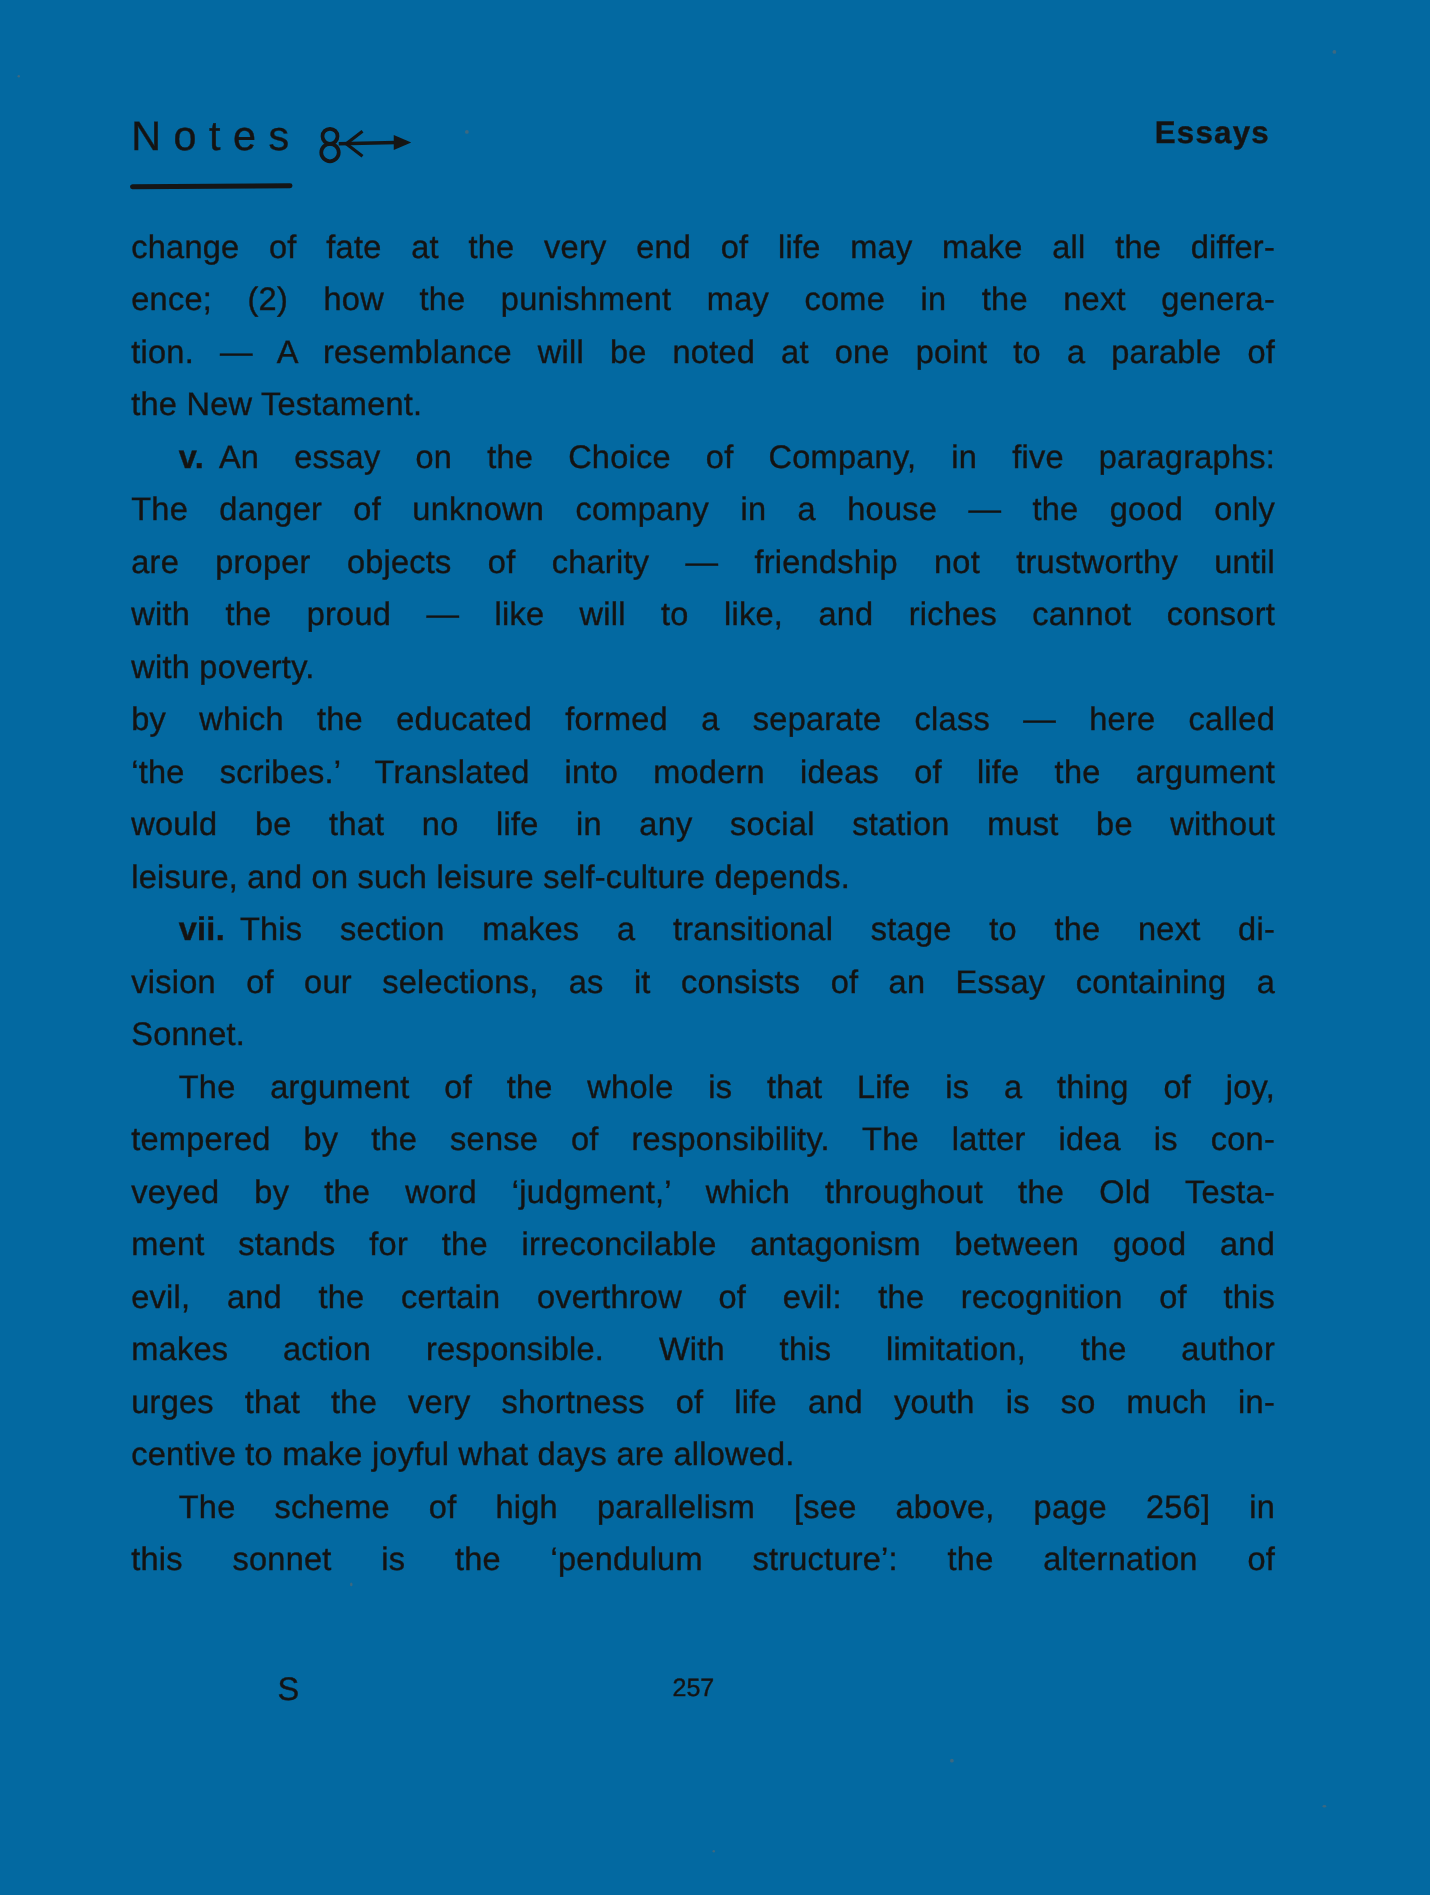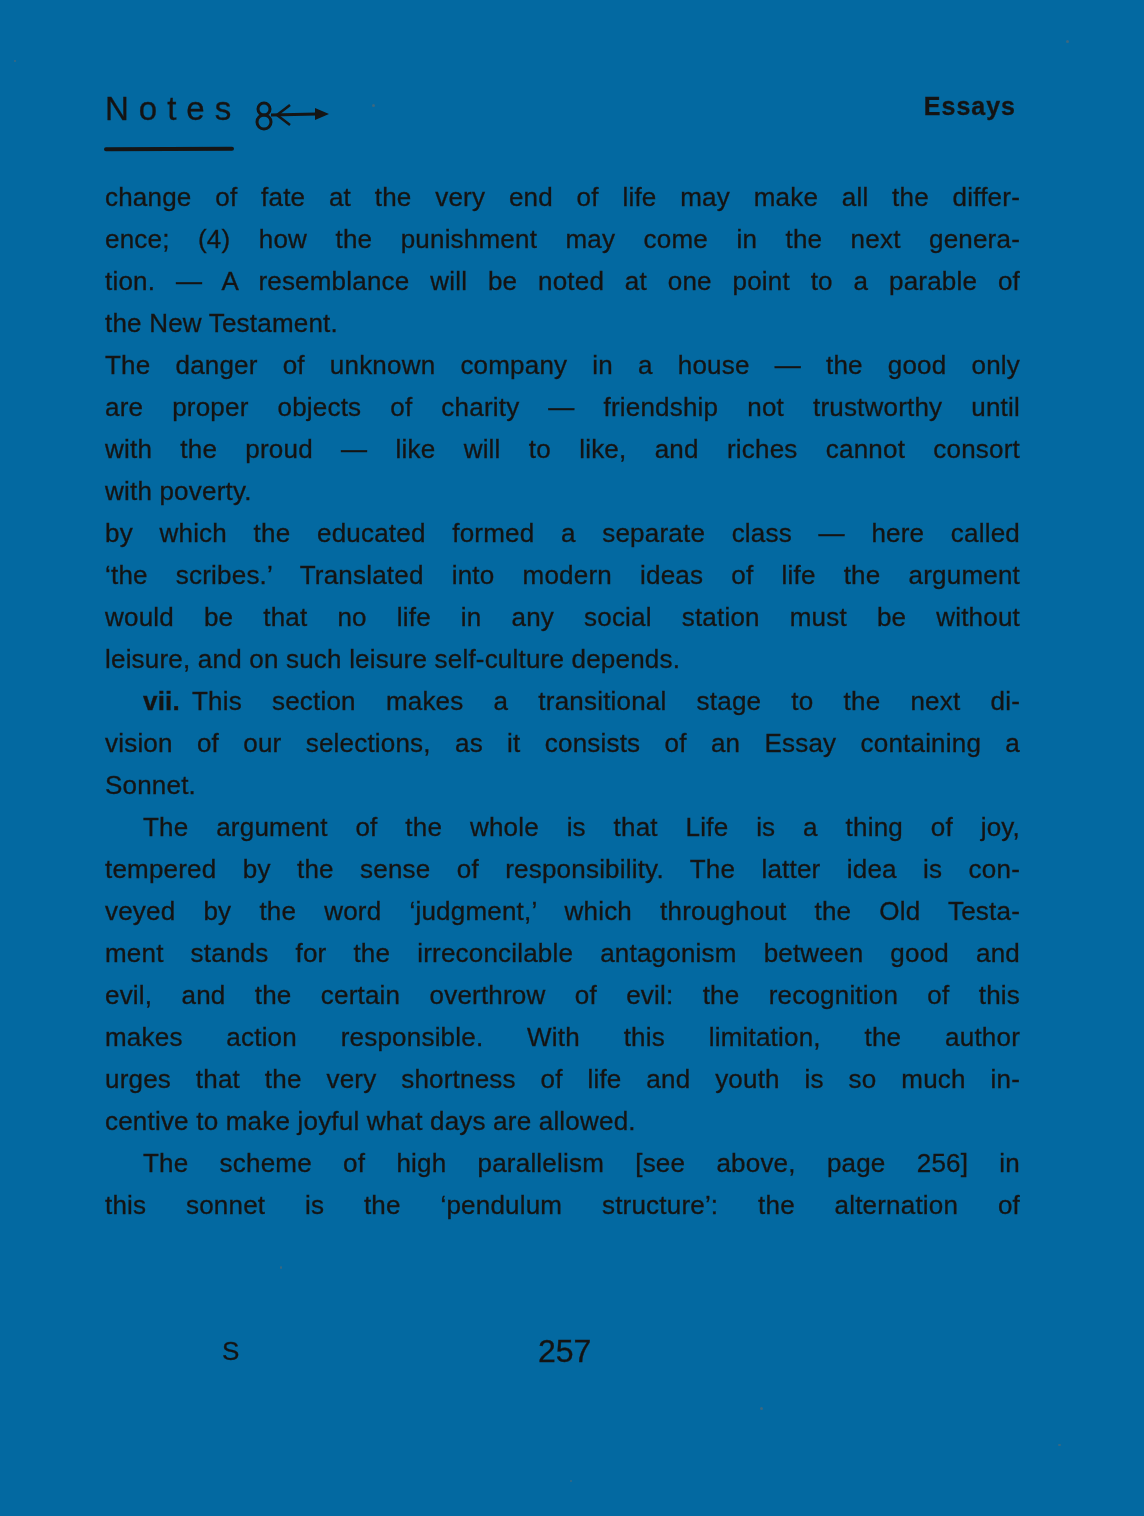--- a/index.html
+++ b/index.html
@@ -78,21 +78,21 @@
     position: absolute;
     left: 222px;
     top: 1336px;
     font-size: 26px;
     line-height: 30px;
   }
   .page-number {
     position: absolute;
     left: 538px;
     top: 1336px;
-    font-size: 32px;
+    font-size: 20px;
     line-height: 30px;
   }
   
   .speck {
     position: absolute;
     background: #6a6a6a;
     border-radius: 50%;
     opacity: 0.55;
   }
   .s1 { left: 1066px; top: 40px;  width: 3px; height: 3px; }
@@ -118,23 +118,24 @@
     <line x1="24" y1="19" x2="37" y2="29" stroke="#151515" stroke-width="2.5"></line>
     <polygon points="62,12 76,18 62,24" fill="#151515"></polygon>
   </svg>
 
   <div class="head-rule"></div>
 
   <div class="running-head-right">Essays</div>
 
   <div class="text-block" id="text-block">
       <div class="line">change of fate at the very end of life may make all the differ-</div>
-      <div class="line">ence; (4) how the punishment may come in the next genera-</div>
+      <div class="line">ence; (2) how the punishment may come in the next genera-</div>
       <div class="line">tion. — A resemblance will be noted at one point to a parable of</div>
       <div class="line endline">the New Testament.</div>
+      <div class="line indent"><b class="numeral">v.</b>An essay on the Choice of Company, in five paragraphs:</div>
       <div class="line">The danger of unknown company in a house — the good only</div>
       <div class="line">are proper objects of charity — friendship not trustworthy until</div>
       <div class="line">with the proud — like will to like, and riches cannot consort</div>
       <div class="line endline">with poverty.</div>
       <div class="line">by which the educated formed a separate class — here called</div>
       <div class="line">‘the scribes.’ Translated into modern ideas of life the argument</div>
       <div class="line">would be that no life in any social station must be without</div>
       <div class="line endline">leisure, and on such leisure self-culture depends.</div>
       <div class="line indent"><b class="numeral">vii.</b>This section makes a transitional stage to the next di-</div>
       <div class="line">vision of our selections, as it consists of an Essay containing a</div>

